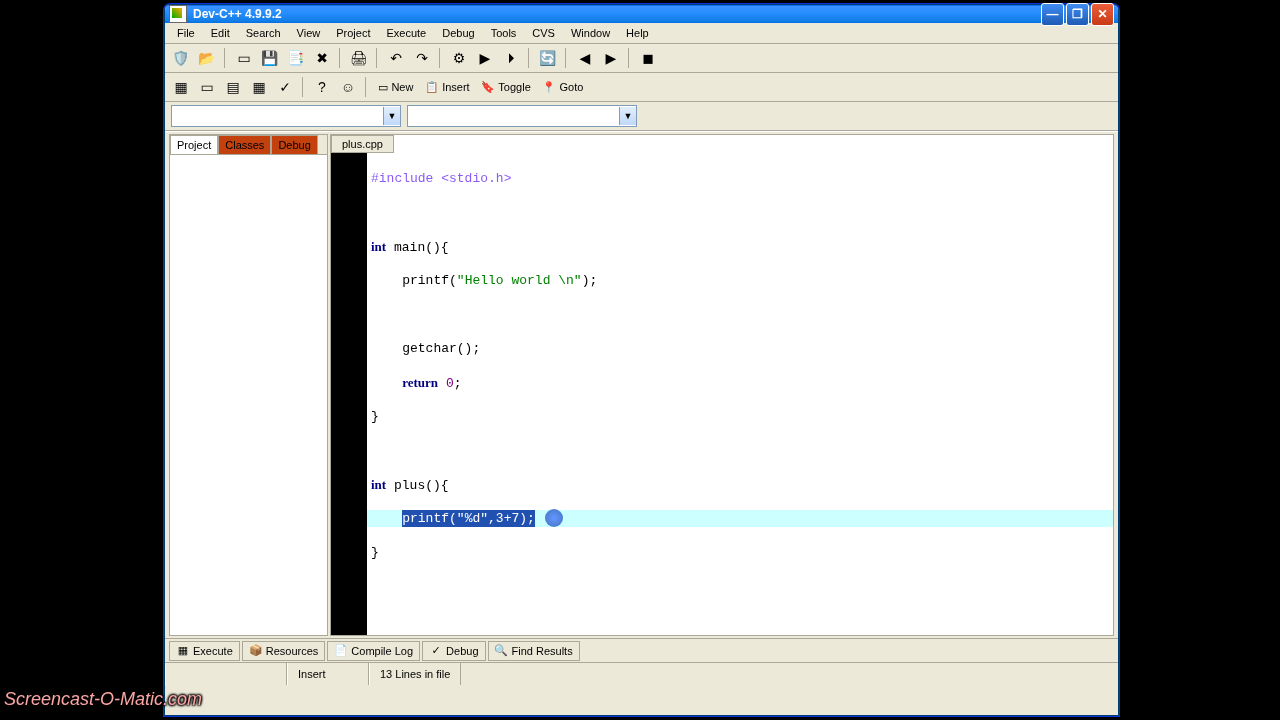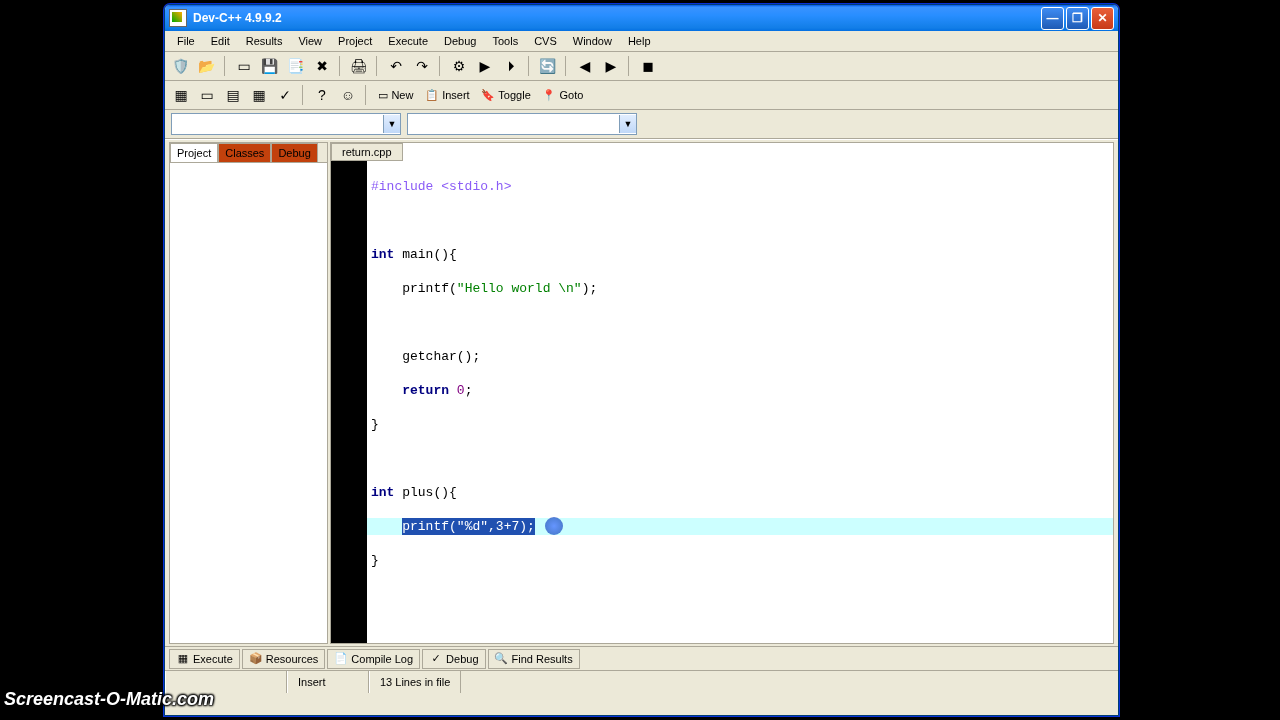--- a/index.html
+++ b/index.html
@@ -1,17 +1,17 @@
 <!DOCTYPE html>
 <html><head>
 <meta charset="utf-8">
 <style>
 body { margin:0; padding:0; background:#000; width:1280px; height:720px; font-family:Tahoma,sans-serif; font-size:11px; overflow:hidden; }
 .window { position:absolute; left:164px; top:4px; width:953px; height:710px; background:#ece9d8; border:1px solid #003c74; border-radius:6px 6px 0 0; box-shadow:0 0 0 1px #0831d9; }
-.titlebar { height:26px; background:linear-gradient(to bottom,#0058e6 0%,#3a93ff 8%,#288eff 40%,#127ee7 88%,#036fe2 100%); border-radius:5px 5px 0 0; display:flex; align-items:center; padding:0 4px; }
+.titlebar { height:18px; background:linear-gradient(to bottom,#0058e6 0%,#3a93ff 8%,#288eff 40%,#127ee7 88%,#036fe2 100%); border-radius:5px 5px 0 0; display:flex; align-items:center; padding:0 4px; }
 .titlebar-icon { width:16px; height:16px; background:#fff; border:1px solid #666; margin-right:6px; position:relative; }
 .titlebar-icon::before { content:""; position:absolute; left:2px; top:2px; width:10px; height:10px; background:linear-gradient(45deg,#0a0,#fa0); }
 .title-text { color:#fff; font-weight:bold; font-size:12px; flex:1; }
 .win-controls { display:flex; gap:2px; }
 .win-btn { width:21px; height:21px; border-radius:3px; border:1px solid #fff; display:flex; align-items:center; justify-content:center; font-weight:bold; color:#fff; font-size:12px; }
 .win-min { background:linear-gradient(to bottom,#3f8cf3,#1e5bb5); }
 .win-max { background:linear-gradient(to bottom,#3f8cf3,#1e5bb5); }
 .win-close { background:linear-gradient(to bottom,#e95f3a,#c83a17); }
 .menubar { height:20px; display:flex; align-items:center; padding:0 4px; background:#ece9d8; border-bottom:1px solid #aca899; }
 .menu-item { padding:2px 8px; cursor:default; }
@@ -30,50 +30,50 @@
 .editor-area { flex:1; margin:2px 4px 2px 2px; background:#fff; border:1px solid #aca899; position:relative; }
 .editor-tabs { display:flex; height:18px; }
 .etab { padding:2px 10px; border:1px solid #aca899; background:#ece9d8; font-size:11px; }
 .code-area { position:absolute; top:18px; left:0; right:0; bottom:0; display:flex; }
 .gutter { width:36px; background:#000; }
 .code { flex:1; background:#fff; font-family:"Courier New",monospace; font-size:13px; line-height:17px; padding:0; white-space:pre; }
 .line { height:17px; padding-left:4px; }
 .hl-line { background:#ccffff; }
 .sel { background:#2050b0; color:#fff; padding:1px 0; }
 .green { color:#8b5cf6; }
-.blue { color:#000080; font-weight:bold; }
+.blue { color:#000080; font-weight:bold;font-family:Liberation Serif, serif; }
 .string { color:#008000; }
 .num { color:#800080; }
 .cursor-dot { position:absolute; width:18px; height:18px; border-radius:50%; background:radial-gradient(circle,#4b7bff 0%,#2050b0 100%); opacity:0.8; }
 .bottom-tabs { display:flex; align-items:center; height:23px; border-top:1px solid #aca899; padding:0 4px; gap:2px; }
 .btab { display:flex; align-items:center; gap:3px; padding:2px 6px; border:1px solid #aca899; background:#ece9d8; font-size:11px; }
 .btab-icon { width:14px; height:14px; display:inline-flex; align-items:center; justify-content:center; }
 .statusbar { height:22px; background:#ece9d8; border-top:1px solid #aca899; display:flex; align-items:center; }
 .status-cell { padding:2px 10px; border-right:1px solid #aca899; border-left:1px solid #fff; height:18px; display:flex; align-items:center; font-size:11px; }
-.watermark { position:absolute; left:4px; bottom:10px; color:#ffffff; font-family:Arial,sans-serif; font-size:18px; font-style:italic; font-weight:bold; text-shadow:1px 1px 2px #000,-1px -1px 2px #000,1px -1px 2px #000,-1px 1px 2px #000; }
+.watermark { position:absolute; left:4px; bottom:10px; color:#fca5a5; font-family:Arial,sans-serif; font-size:18px; font-style:italic; font-weight:normal; text-shadow:1px 1px 2px #000,-1px -1px 2px #000,1px -1px 2px #000,-1px 1px 2px #000; }
 </style>
 </head>
 <body>
 
 <div class="window">
 
   <div class="titlebar">
     <div class="titlebar-icon"></div>
     <div class="title-text">Dev-C++ 4.9.9.2</div>
     <div class="win-controls">
       <div class="win-btn win-min">—</div>
       <div class="win-btn win-max">❐</div>
       <div class="win-btn win-close">✕</div>
     </div>
   </div>
 
   <div class="menubar">
     <div class="menu-item">File</div>
     <div class="menu-item">Edit</div>
-    <div class="menu-item">Results</div>
+    <div class="menu-item">Search</div>
     <div class="menu-item">View</div>
     <div class="menu-item">Project</div>
     <div class="menu-item">Execute</div>
     <div class="menu-item">Debug</div>
     <div class="menu-item">Tools</div>
     <div class="menu-item">CVS</div>
     <div class="menu-item">Window</div>
     <div class="menu-item">Help</div>
   </div>
 
@@ -144,21 +144,21 @@
     <div class="left-panel">
       <div class="left-tabs">
         <div class="ltab active">Project</div>
         <div class="ltab">Classes</div>
         <div class="ltab">Debug</div>
       </div>
     </div>
 
     <div class="editor-area">
       <div class="editor-tabs">
-        <div class="etab">return.cpp</div>
+        <div class="etab">plus.cpp</div>
       </div>
       <div class="code-area">
         <div class="gutter"></div>
         <div class="code">
 <div class="line"><span class="green">#include </span><span class="green">&lt;stdio.h&gt;</span></div>
 <div class="line"></div>
 <div class="line"><span class="blue">int</span><span> main(){</span></div>
 <div class="line"><span>    printf(</span><span class="string">"Hello world \n"</span><span>);</span></div>
 <div class="line"></div>
 <div class="line"><span>    getchar();</span></div>

